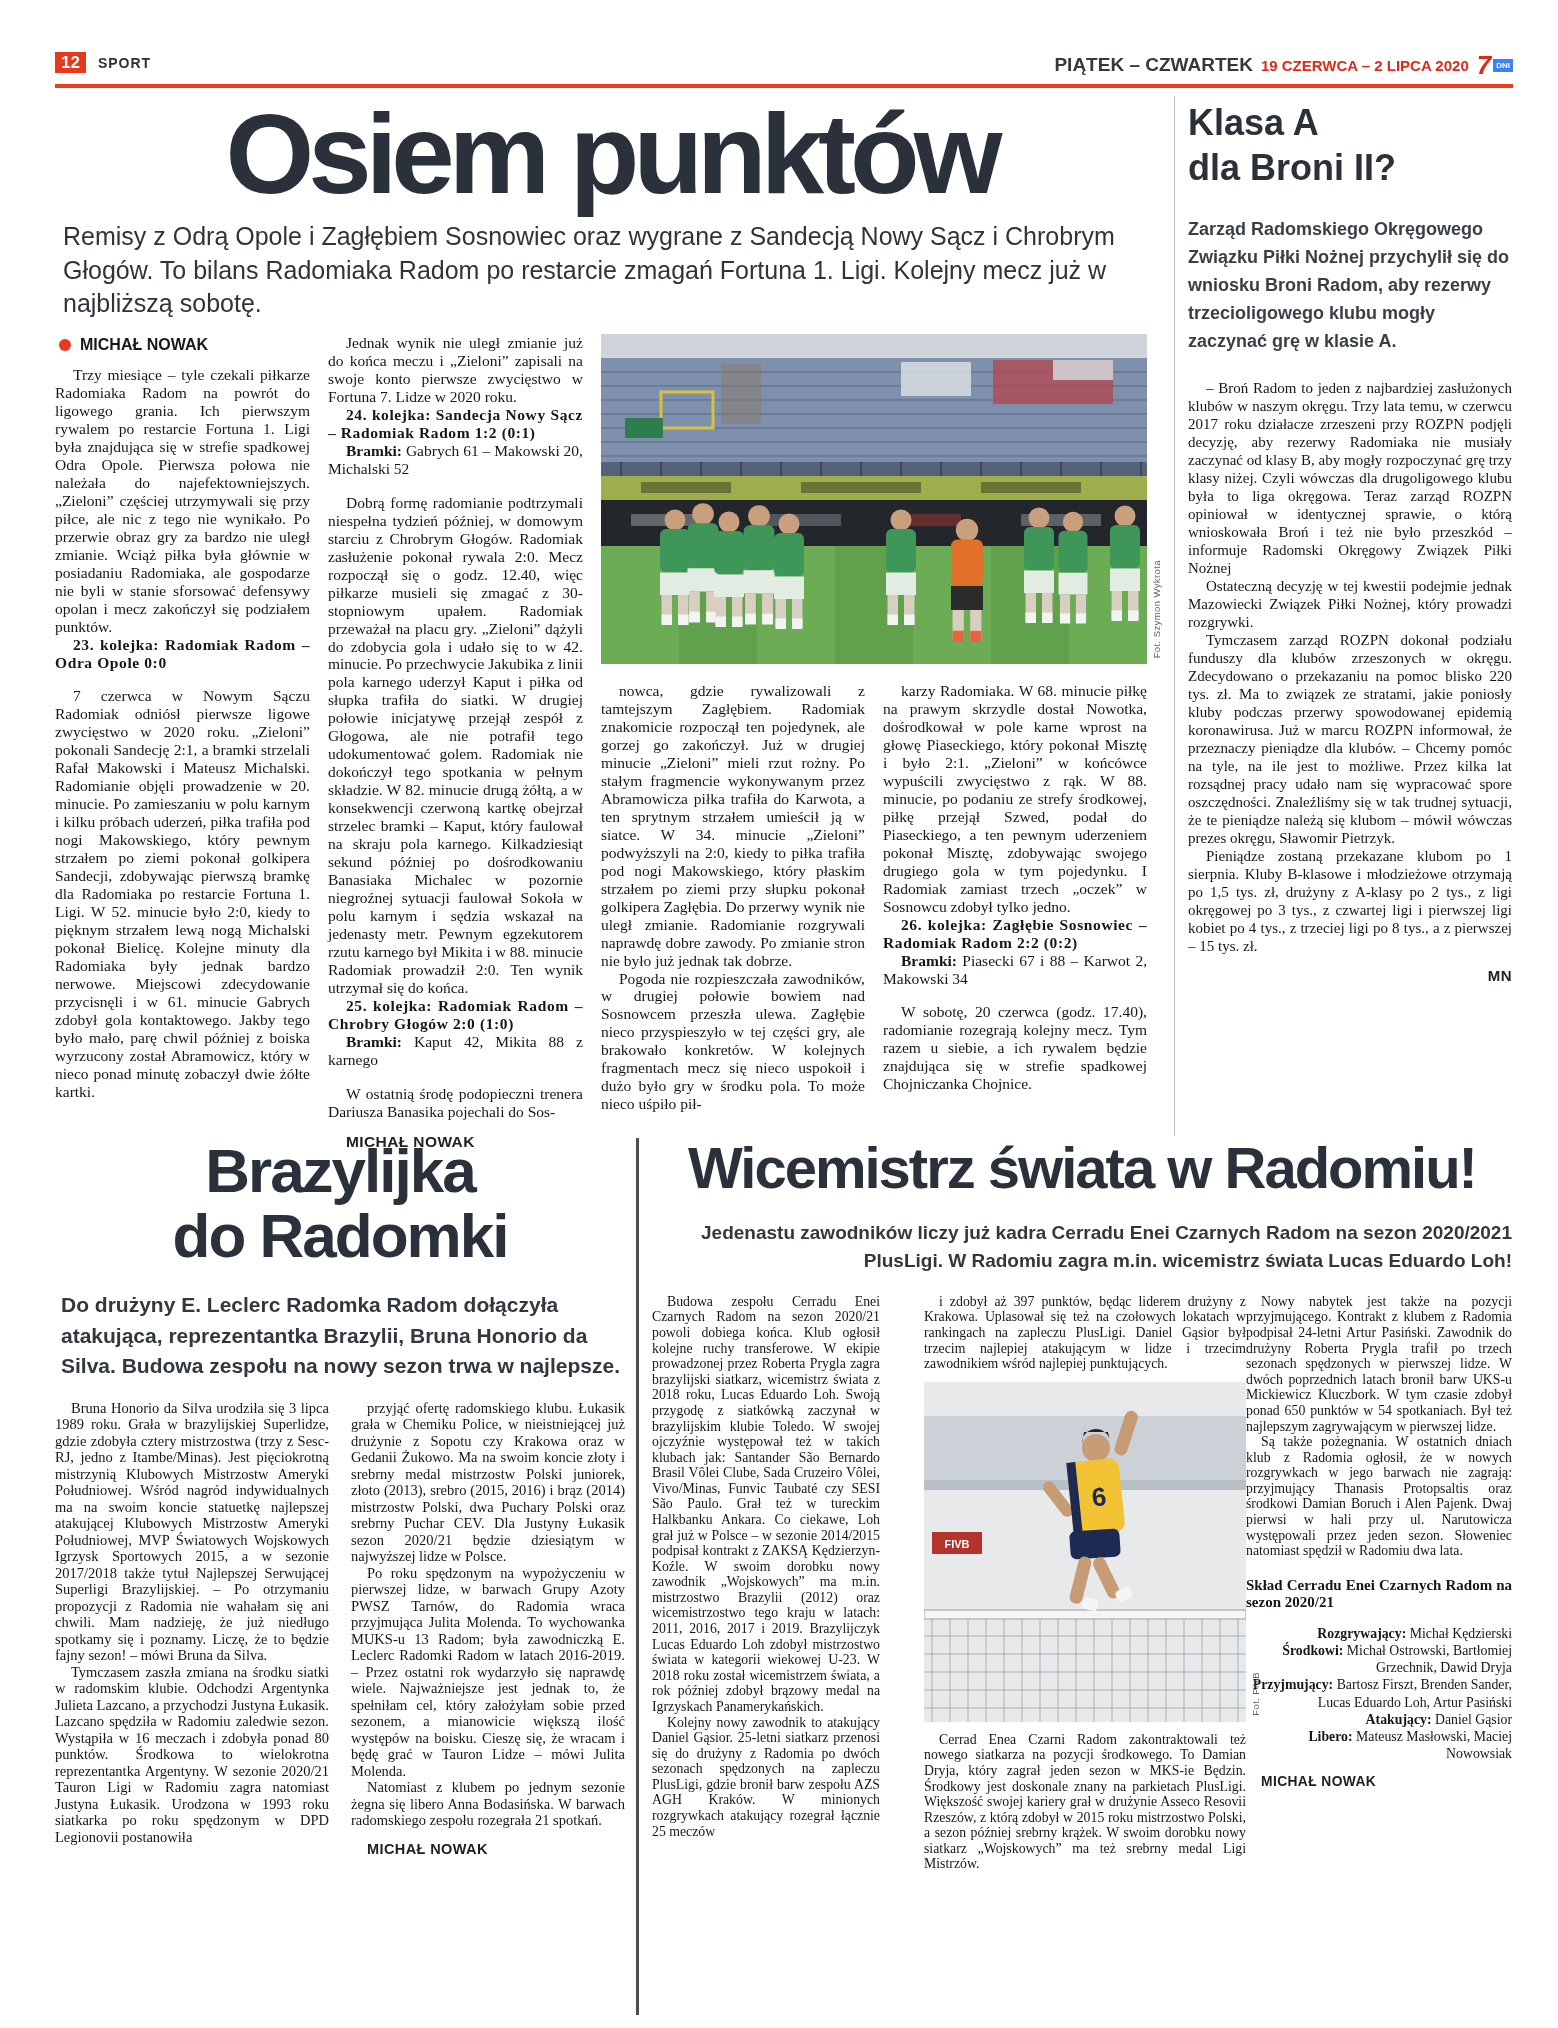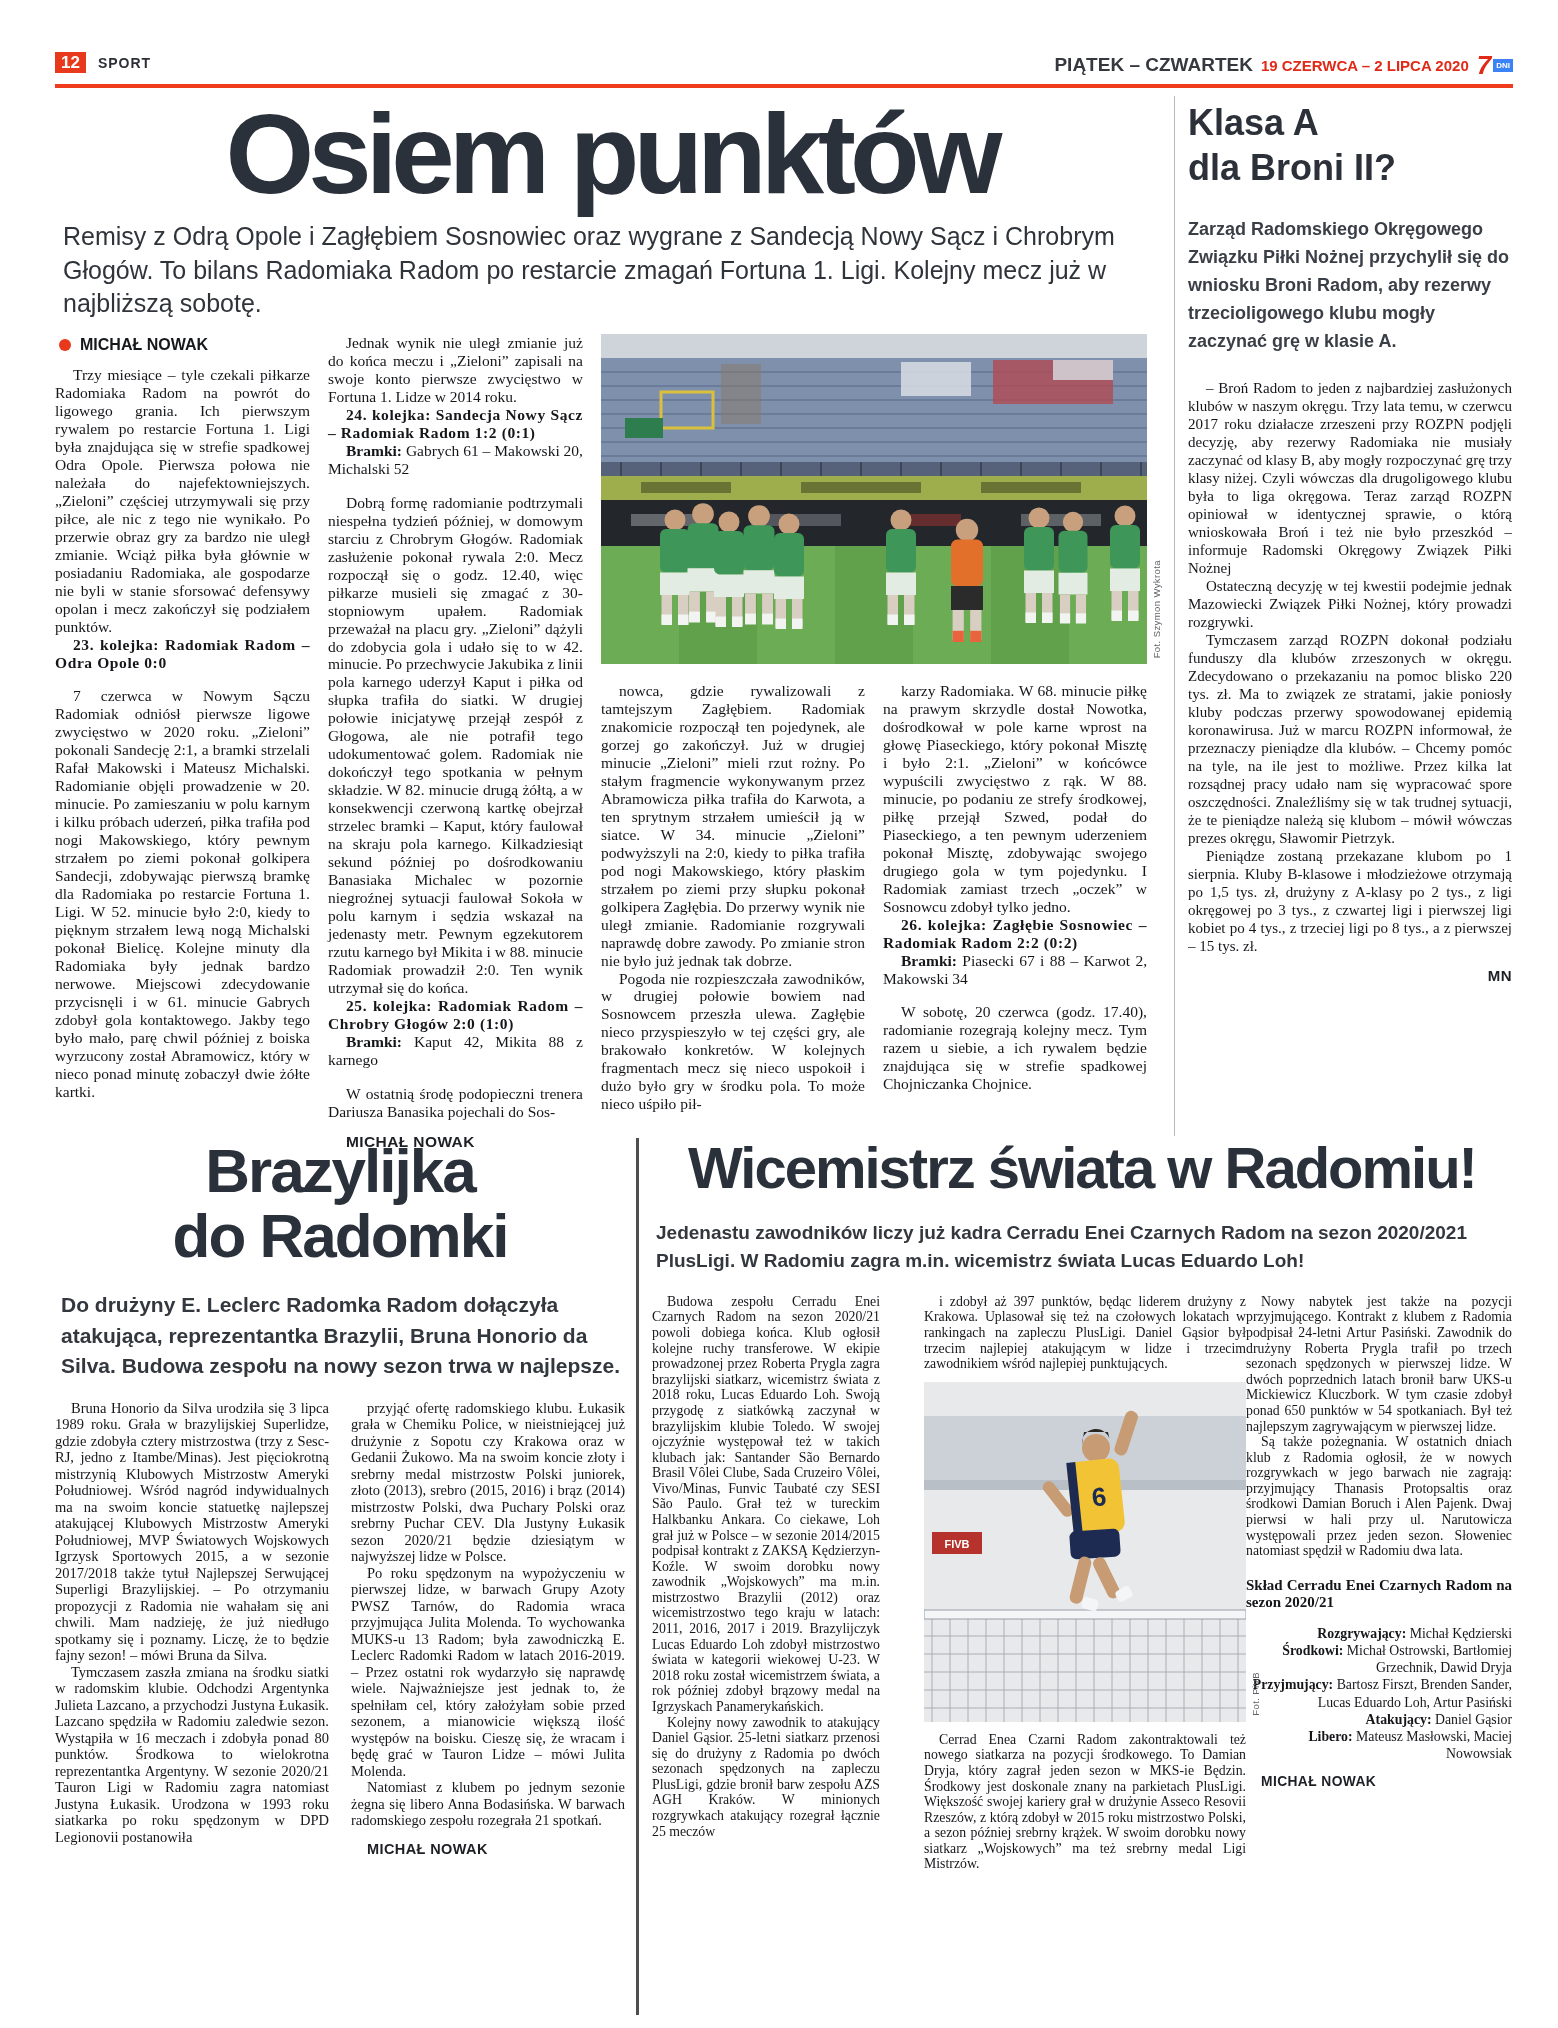--- a/index.html
+++ b/index.html
@@ -62,21 +62,21 @@
   .bz-lead{font-family:"Liberation Sans",sans-serif;font-weight:bold;font-size:21px;
            line-height:1.45;color:#33383f;margin:22px 0 18px 6px;}
   .bz-body{display:flex;gap:22px;}
   .bz-col{flex:1 1 0;}
   .bz-body p{font-size:14.5px;line-height:1.14;text-align:justify;text-indent:16px;}
   
   .wice{position:absolute;left:652px;top:1138px;width:860px;height:880px;overflow:hidden;}
   .wc-title{margin:0;text-align:center;font-family:"Liberation Sans",sans-serif;font-weight:bold;
             font-size:58px;line-height:1.05;letter-spacing:-2px;color:#2b313b;}
   .wc-lead{font-family:"Liberation Sans",sans-serif;font-weight:bold;font-size:19px;
-           line-height:1.5;color:#33383f;margin:20px 0 18px 4px;}
+           line-height:1.5;color:#33383f;margin:20px 0 18px 4px;text-align:right;}
   .wc-body{display:flex;gap:0;}
   .wc-colA{flex:0 0 228px;}
   .wc-colB{flex:0 0 322px;padding-left:44px;}
   .wc-colC{flex:1 1 0;}
   .wc-body p{font-size:13.8px;line-height:1.13;text-align:justify;text-indent:15px;}
   .photo2{position:relative;width:322px;height:340px;margin:10px 0 10px;}
   .photo2 svg{display:block;}
   .roster-title{font-weight:bold;text-align:center;text-indent:0 !important;
                 margin-top:18px !important;font-size:15px !important;}
   .roster{margin-top:14px;}
@@ -113,21 +113,21 @@
         <div class="s1-byline">
           <span class="dot"></span>
           <span>MICHAŁ NOWAK</span>
         </div>
         <p>Trzy miesiące – tyle czekali piłkarze Radomiaka Radom na powrót do ligowego grania. Ich pierwszym rywalem po restarcie Fortuna 1. Ligi była znajdująca się w strefie spadkowej Odra Opole. Pierwsza połowa nie należała do najefektowniejszych. „Zieloni” częściej utrzymywali się przy piłce, ale nic z tego nie wynikało. Po przerwie obraz gry za bardzo nie uległ zmianie. Wciąż piłka była głównie w posiadaniu Radomiaka, ale gospodarze nie byli w stanie sforsować defensywy opolan i mecz zakończył się podziałem punktów.</p>
         <p class="score-line">23. kolejka: Radomiak Radom – Odra Opole 0:0</p>
         <p class="gap">7 czerwca w Nowym Sączu Radomiak odniósł pierwsze ligowe zwycięstwo w 2020 roku. „Zieloni” pokonali Sandecję 2:1, a bramki strzelali Rafał Makowski i Mateusz Michalski. Radomianie objęli prowadzenie w 20. minucie. Po zamieszaniu w polu karnym i kilku próbach uderzeń, piłka trafiła pod nogi Makowskiego, który pewnym strzałem po ziemi pokonał golkipera Sandecji, zdobywając pierwszą bramkę dla Radomiaka po restarcie Fortuna 1. Ligi. W 52. minucie było 2:0, kiedy to pięknym strzałem lewą nogą Michalski pokonał Bielicę. Kolejne minuty dla Radomiaka były jednak bardzo nerwowe. Miejscowi zdecydowanie przycisnęli i w 61. minucie Gabrych zdobył gola kontaktowego. Jakby tego było mało, parę chwil później z boiska wyrzucony został Abramowicz, który w nieco ponad minutę zobaczył dwie żółte kartki.</p>
       </div>
 
       <div class="s1-col">
-        <p>Jednak wynik nie uległ zmianie już do końca meczu i „Zieloni” zapisali na swoje konto pierwsze zwycięstwo w Fortuna 1. Lidze w 2014 roku.</p>
+        <p>Jednak wynik nie uległ zmianie już do końca meczu i „Zieloni” zapisali na swoje konto pierwsze zwycięstwo w Fortuna 7. Lidze w 2020 roku.</p>
         <p class="score-line">24. kolejka: Sandecja Nowy Sącz – Radomiak Radom 1:2 (0:1)</p>
         <p class="goals"><span class="glabel">Bramki:</span> <span>Gabrych 61 – Makowski 20, Michalski 52</span></p>
         <p class="gap">Dobrą formę radomianie podtrzymali niespełna tydzień później, w domowym starciu z Chrobrym Głogów. Radomiak zasłużenie pokonał rywala 2:0. Mecz rozpoczął się o godz. 12.40, więc piłkarze musieli się zmagać z 30-stopniowym upałem. Radomiak przeważał na placu gry. „Zieloni” dążyli do zdobycia gola i udało się to w 42. minucie. Po przechwycie Jakubika z linii pola karnego uderzył Kaput i piłka od słupka trafiła do siatki. W drugiej połowie inicjatywę przejął zespół z Głogowa, ale nie potrafił tego udokumentować golem. Radomiak nie dokończył tego spotkania w pełnym składzie. W 82. minucie drugą żółtą, a w konsekwencji czerwoną kartkę obejrzał strzelec bramki – Kaput, który faulował na skraju pola karnego. Kilkadziesiąt sekund później po dośrodkowaniu Banasiaka Michalec w pozornie niegroźnej sytuacji faulował Sokoła w polu karnym i sędzia wskazał na jedenasty metr. Pewnym egzekutorem rzutu karnego był Mikita i w 88. minucie Radomiak prowadził 2:0. Ten wynik utrzymał się do końca.</p>
         <p class="score-line">25. kolejka: Radomiak Radom – Chrobry Głogów 2:0 (1:0)</p>
         <p class="goals"><span class="glabel">Bramki:</span> <span>Kaput 42, Mikita 88 z karnego</span></p>
         <p class="gap">W ostatnią środę podopieczni trenera Dariusza Banasika pojechali do Sos-</p>
         <p class="end-byline">MICHAŁ NOWAK</p>
       </div>
 
       <div class="s1-right">

